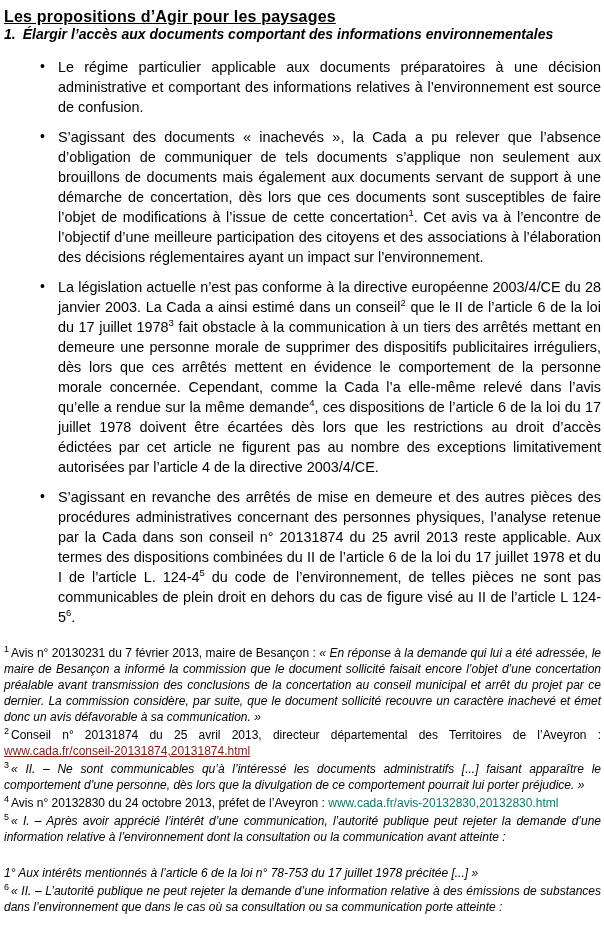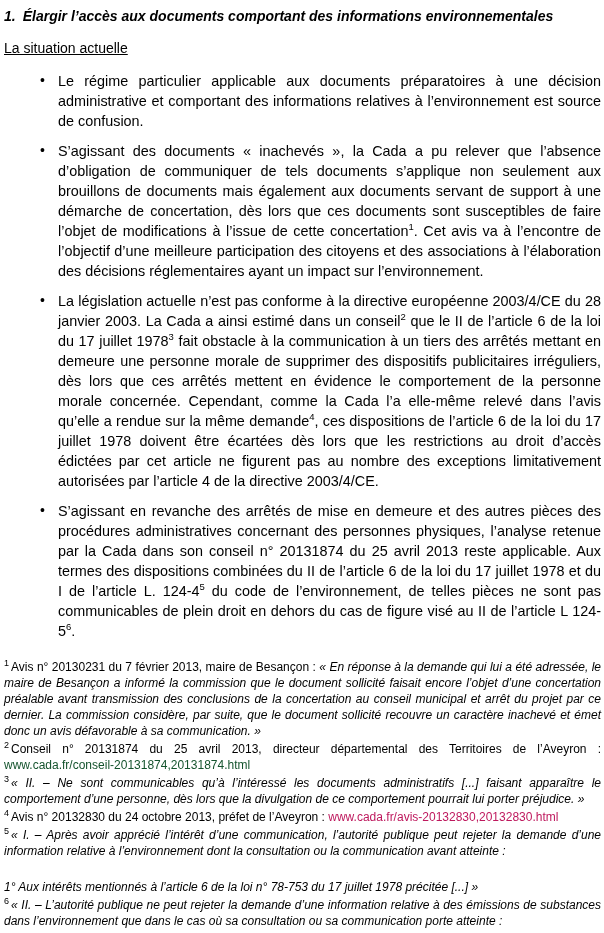--- a/index.html
+++ b/index.html
@@ -39,36 +39,36 @@
   .footnote sup.fn-num { font-size:9px; line-height:0; vertical-align:super; margin-right:2px; }
   .footnote em { font-style:italic; }
   .fn-line { margin-top:20px; font-style:italic; }
   a.link { text-decoration:none; cursor:pointer; }
 </style>
 </head>
 <body>
 
 <div class="page">
 
+  <div class="title">Les propositions d’Agir pour les paysages</div>
 
   <div class="heading">
     <span class="heading-num">1.</span><span>Élargir l’accès aux documents comportant des informations environnementales</span>
   </div>
 
-  <div class="subheading">La situation actuelle</div>
 
   <ul class="bullets" id="bullet-list">
       <li><span>Le régime particulier applicable aux documents préparatoires à une décision administrative et comportant des informations relatives à l’environnement est source de confusion.</span></li>
       <li><span>S’agissant des documents « inachevés », la Cada a pu relever que l’absence d’obligation de communiquer de tels documents s’applique non seulement aux brouillons de documents mais également aux documents servant de support à une démarche de concertation, dès lors que ces documents sont susceptibles de faire l’objet de modifications à l’issue de cette concertation</span><sup class="fn-ref">1</sup><span>. Cet avis va à l’encontre de l’objectif d’une meilleure participation des citoyens et des associations à l’élaboration des décisions réglementaires ayant un impact sur l’environnement.</span></li>
       <li><span>La législation actuelle n’est pas conforme à la directive européenne 2003/4/CE du 28 janvier 2003. La Cada a ainsi estimé dans un conseil</span><sup class="fn-ref">2</sup><span> que le II de l’article 6 de la loi du 17 juillet 1978</span><sup class="fn-ref">3</sup><span> fait obstacle à la communication à un tiers des arrêtés mettant en demeure une personne morale de supprimer des dispositifs publicitaires irréguliers, dès lors que ces arrêtés mettent en évidence le comportement de la personne morale concernée. Cependant, comme la Cada l’a elle-même relevé dans l’avis qu’elle a rendue sur la même demande</span><sup class="fn-ref">4</sup><span>, ces dispositions de l’article 6 de la loi du 17 juillet 1978 doivent être écartées dès lors que les restrictions au droit d’accès édictées par cet article ne figurent pas au nombre des exceptions limitativement autorisées par l’article 4 de la directive 2003/4/CE.</span></li>
       <li><span>S’agissant en revanche des arrêtés de mise en demeure et des autres pièces des procédures administratives concernant des personnes physiques, l’analyse retenue par la Cada dans son conseil n° 20131874 du 25 avril 2013 reste applicable. Aux termes des dispositions combinées du II de l’article 6 de la loi du 17 juillet 1978 et du I de l’article L. 124-4</span><sup class="fn-ref">5</sup><span> du code de l’environnement, de telles pièces ne sont pas communicables de plein droit en dehors du cas de figure visé au II de l’article L 124-5</span><sup class="fn-ref">6</sup><span>.</span></li>
     </ul>
 
   <div class="footnotes" id="footnotes">
       <div class="footnote"><sup class="fn-num">1</sup><span>Avis n° 20130231 du 7 février 2013, maire de Besançon : </span><em>« En réponse à la demande qui lui a été adressée, le maire de Besançon a informé la commission que le document sollicité faisait encore l’objet d’une concertation préalable avant transmission des conclusions de la concertation au conseil municipal et arrêt du projet par ce dernier. La commission considère, par suite, que le document sollicité recouvre un caractère inachevé et émet donc un avis défavorable à sa communication. »</em></div>
-      <div class="footnote"><sup class="fn-num">2</sup><span>Conseil n° 20131874 du 25 avril 2013, directeur départemental des Territoires de l’Aveyron : </span><a class="link" style="color: #14532d;">www.cada.fr/conseil-20131874,20131874.html</a></div>
+      <div class="footnote"><sup class="fn-num">2</sup><span>Conseil n° 20131874 du 25 avril 2013, directeur départemental des Territoires de l’Aveyron : </span><a class="link" style="color: #7f1d1d; text-decoration: underline;">www.cada.fr/conseil-20131874,20131874.html</a></div>
       <div class="footnote"><sup class="fn-num">3</sup><em>« II. – Ne sont communicables qu’à l’intéressé les documents administratifs [...] faisant apparaître le comportement d’une personne, dès lors que la divulgation de ce comportement pourrait lui porter préjudice. »</em></div>
-      <div class="footnote"><sup class="fn-num">4</sup><span>Avis n° 20132830 du 24 octobre 2013, préfet de l’Aveyron : </span><a class="link" style="color: #be185d;">www.cada.fr/avis-20132830,20132830.html</a></div>
+      <div class="footnote"><sup class="fn-num">4</sup><span>Avis n° 20132830 du 24 octobre 2013, préfet de l’Aveyron : </span><a class="link" style="color: #0f766e;">www.cada.fr/avis-20132830,20132830.html</a></div>
       <div class="footnote"><sup class="fn-num">5</sup><em>« I. – Après avoir apprécié l’intérêt d’une communication, l’autorité publique peut rejeter la demande d’une information relative à l’environnement dont la consultation ou la communication avant atteinte :</em><div class="fn-line">1° Aux intérêts mentionnés à l’article 6 de la loi n° 78-753 du 17 juillet 1978 précitée [...] »</div></div>
       <div class="footnote"><sup class="fn-num">6</sup><em>« II. – L’autorité publique ne peut rejeter la demande d’une information relative à des émissions de substances dans l’environnement que dans le cas où sa consultation ou sa communication porte atteinte :</em></div>
     </div>
 
 </div>
 
 </body></html>

